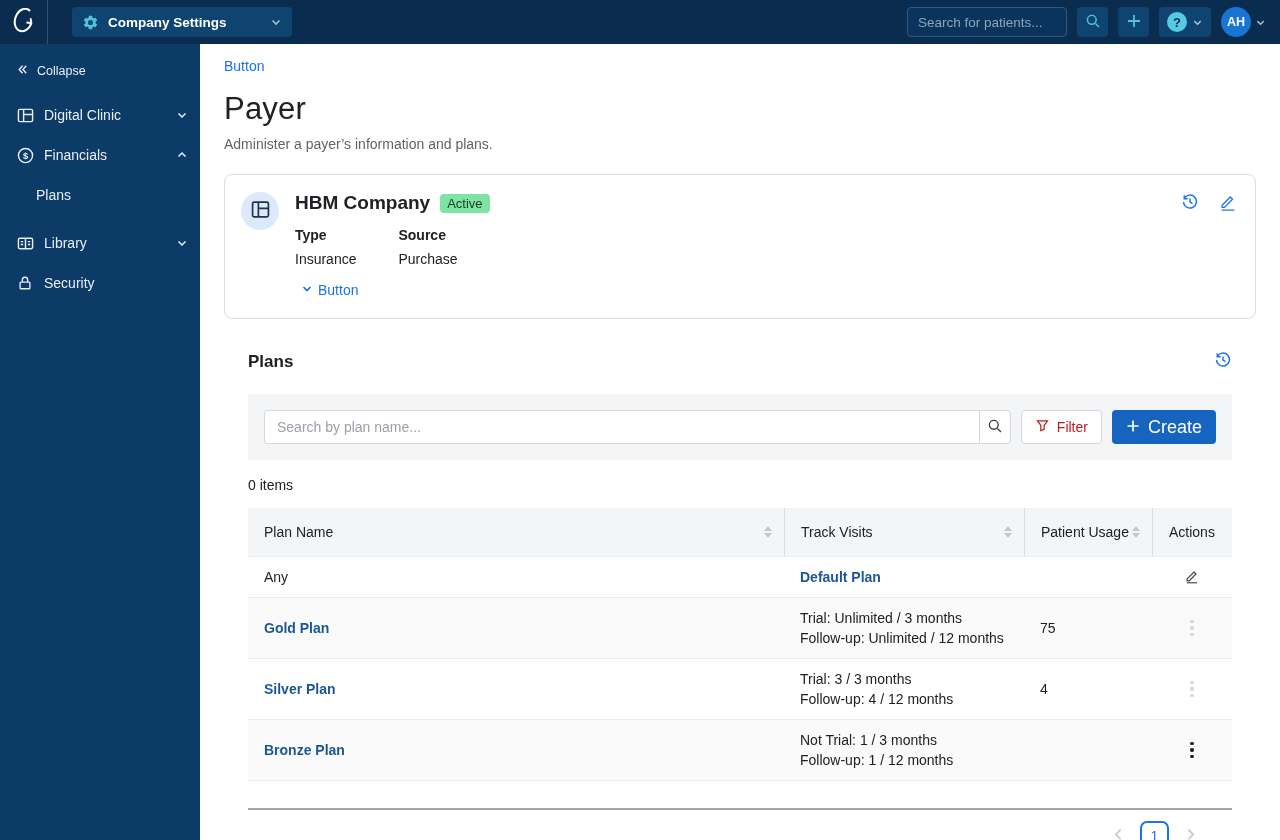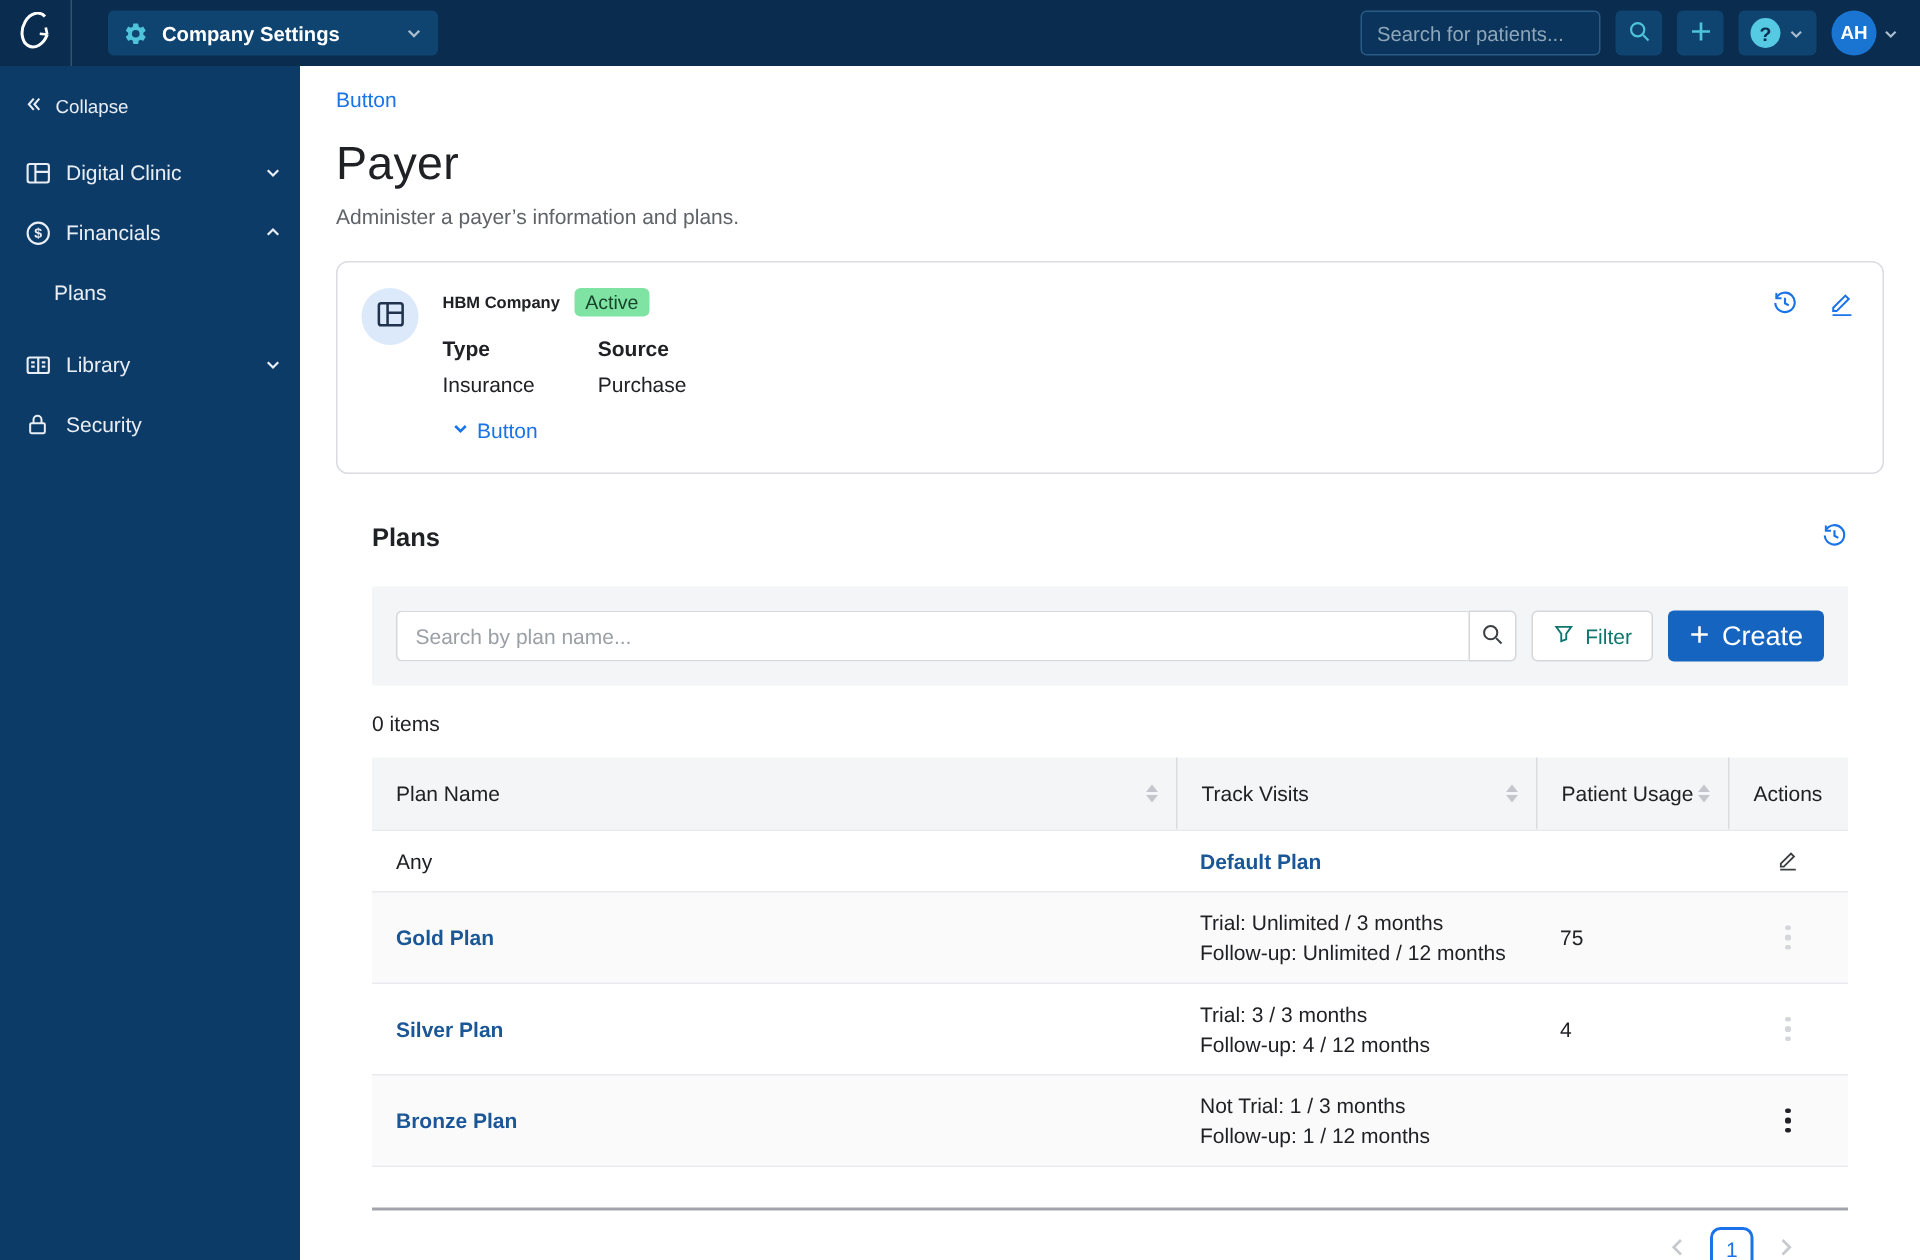--- a/index.html
+++ b/index.html
@@ -34,38 +34,38 @@
   
   .main { position:fixed; top:44px; left:200px; width:1080px; height:796px; background:#fff; padding:14px 24px 0 24px; overflow:hidden; }
   .breadcrumb-link { color:#1a73e8; font-size:14px; font-weight:500; cursor:pointer; display:inline-block; }
   .page-title { font-size:31px; font-weight:500; color:#202124; margin-top:17px; letter-spacing:.2px; }
   .page-sub { color:#5f6368; font-size:14px; margin-top:9px; }
 
   
   .card { margin-top:22px; border:1px solid #dadce0; border-radius:8px; padding:17px 16px 20px 16px; display:flex; gap:16px; position:relative; }
   .card-avatar { width:38px; height:38px; border-radius:50%; background:#dbe9fb; display:flex; align-items:center; justify-content:center; color:#20324c; flex:0 0 auto; }
   .card-title-row { display:flex; align-items:center; gap:10px; }
-  .card-name { font-size:11px; font-weight:700; }
+  .card-name { font-size:19px; font-weight:700; }
   .badge { background:#7fe3a4; color:#17432a; font-size:13px; padding:2px 7px; border-radius:4px; }
   .meta-row { display:flex; gap:42px; margin-top:13px; }
   .meta-label { font-weight:700; font-size:14px; }
   .meta-value { font-size:14px; margin-top:8px; }
   .expand-link { display:flex; align-items:center; gap:5px; color:#1a73e8; font-weight:500; margin-top:15px; margin-left:6px; cursor:pointer; }
   .card-actions { position:absolute; top:18px; right:18px; display:flex; gap:20px; color:#1a73e8; }
   .icon-btn { background:none; border:none; color:#1a73e8; cursor:pointer; display:flex; padding:0; }
 
   
   .plans-wrap { margin:0 0 0 24px; width:984px; }
   .plans-head { margin-top:32px; display:flex; align-items:center; justify-content:space-between; }
   .plans-title { font-size:17px; font-weight:700; }
   .toolbar { margin-top:22px; background:#f4f5f6; padding:16px; display:flex; align-items:center; }
   .plan-search { flex:1; height:34px; border:1px solid #d5d7da; border-right:none; border-radius:4px 0 0 4px; padding:0 12px; font-size:14px; font-family:inherit; color:#202124; background:#fff; }
   .plan-search::placeholder { color:#9aa0a6; }
   .plan-search-btn { width:32px; height:34px; background:#fff; border:1px solid #d5d7da; border-radius:0 4px 4px 0; display:flex; align-items:center; justify-content:center; color:#3c4043; cursor:pointer; }
-  .filter-btn { margin-left:10px; height:34px; background:#fff; border:1px solid #d5d7da; border-radius:4px; padding:0 13px; display:flex; align-items:center; gap:7px; font-size:14px; color:#0f766e; cursor:pointer; font-family:inherit; }
+  .filter-btn { margin-left:10px; height:34px; background:#fff; border:1px solid #d5d7da; border-radius:4px; padding:0 13px; display:flex; align-items:center; gap:7px; font-size:14px; color:#b91c1c; cursor:pointer; font-family:inherit; }
   .create-btn { margin-left:10px; height:34px; background:#1565c0; color:#fff; border:none; border-radius:4px; padding:0 14px; display:flex; align-items:center; gap:8px; font-size:18px; cursor:pointer; font-family:inherit; }
   .items-count { margin-top:17px; font-size:14px; }
 
   
   .table { margin-top:15px; }
   .t-row { display:grid; grid-template-columns:1fr 240px 128px 80px; }
   .t-head { background:#f4f5f6; height:48px; }
   .t-head .t-cell { display:flex; align-items:center; justify-content:space-between; padding:0 12px 0 16px; font-size:14px; color:#202124; }
   .t-head .t-cell + .t-cell { border-left:1px solid #dcdde0; }
   .sort-ico { display:flex; flex-direction:column; gap:2px; }

